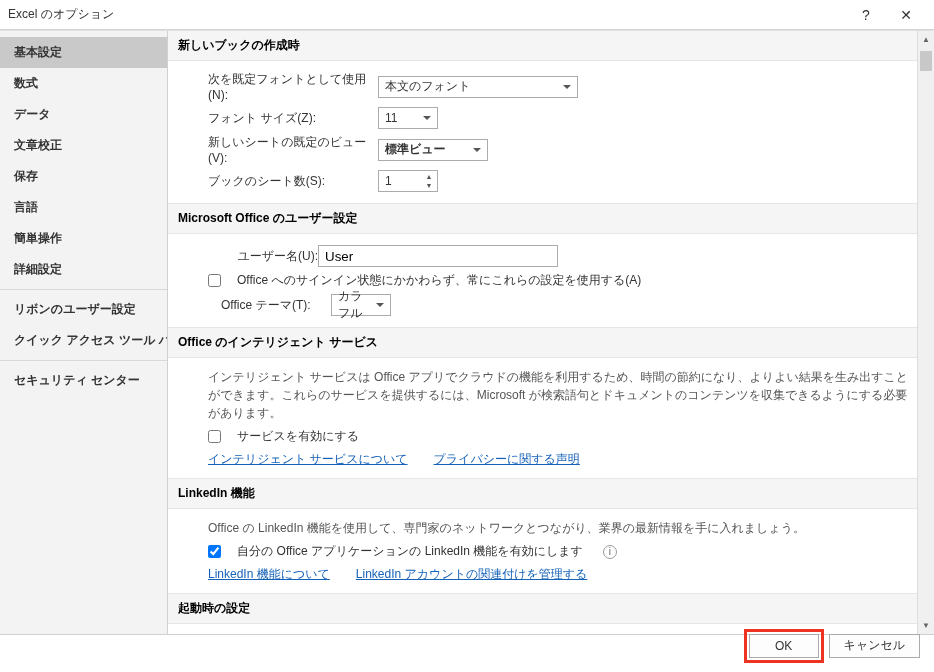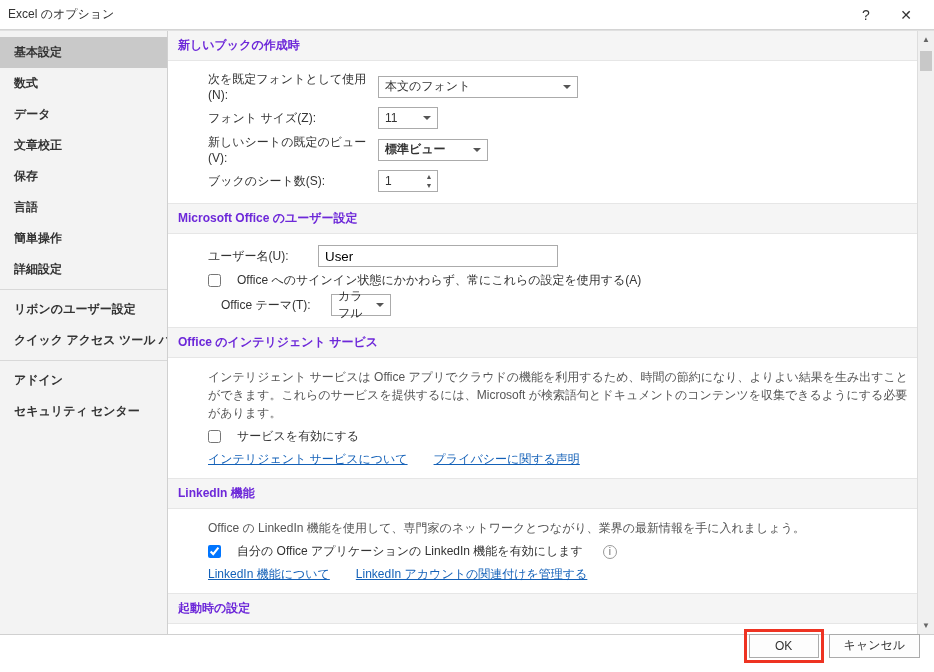--- a/index.html
+++ b/index.html
@@ -55,21 +55,21 @@
 }
 .scroll-area {
   padding: 0 20px 10px 20px;
 }
 .section-header {
   background: #f5f5f5;
   border-top: 1px solid #e6e6e6;
   border-bottom: 1px solid #e6e6e6;
   padding: 6px 10px;
   font-weight: bold;
-  color: #6d28d9;
+  color: #000000;
   margin: 10px -20px 10px -20px;
 }
 .form-row {
   display: flex;
   align-items: center;
   margin: 4px 0 4px 20px;
   min-height: 24px;
 }
 .form-label { width: 170px; }
 .dd {
@@ -190,21 +190,20 @@
     <div class="side-item">データ</div>
     <div class="side-item">文章校正</div>
     <div class="side-item">保存</div>
     <div class="side-item">言語</div>
     <div class="side-item">簡単操作</div>
     <div class="side-item">詳細設定</div>
     <div class="side-sep"></div>
     <div class="side-item">リボンのユーザー設定</div>
     <div class="side-item">クイック アクセス ツール バー</div>
     <div class="side-sep"></div>
-    <div class="side-item">アドイン</div>
     <div class="side-item">セキュリティ センター</div>
   </div>
 
   <div class="content">
     <div class="scroll-area">
       <div class="section-header" style="margin-top:0; border-top:none;">新しいブックの作成時</div>
 
       <div class="form-row">
         <span class="form-label">次を既定フォントとして使用(N):</span>
         <div class="dd w200">
@@ -230,21 +229,21 @@
           <div class="arrows">
               <span>▲</span>
               <span>▼</span>
             </div>
         </div>
       </div>
 
       <div class="section-header">Microsoft Office のユーザー設定</div>
 
       <div class="form-row">
-        <span class="form-label" style="width:110px;">ユーザー名(U):</span>
+        <span class="form-label" style="width:110px;text-align:right;">ユーザー名(U):</span>
         <input type="text" class="txt" value="User" style="">
       </div>
       <div class="cb-row">
         <input type="checkbox" style="">
         <span>Office へのサインイン状態にかかわらず、常にこれらの設定を使用する(A)</span>
       </div>
       <div class="form-row">
         <span class="form-label" style="width:110px;margin-left:13px;">Office テーマ(T):</span>
         <div class="dd w70">
             <span>カラフル</span>

